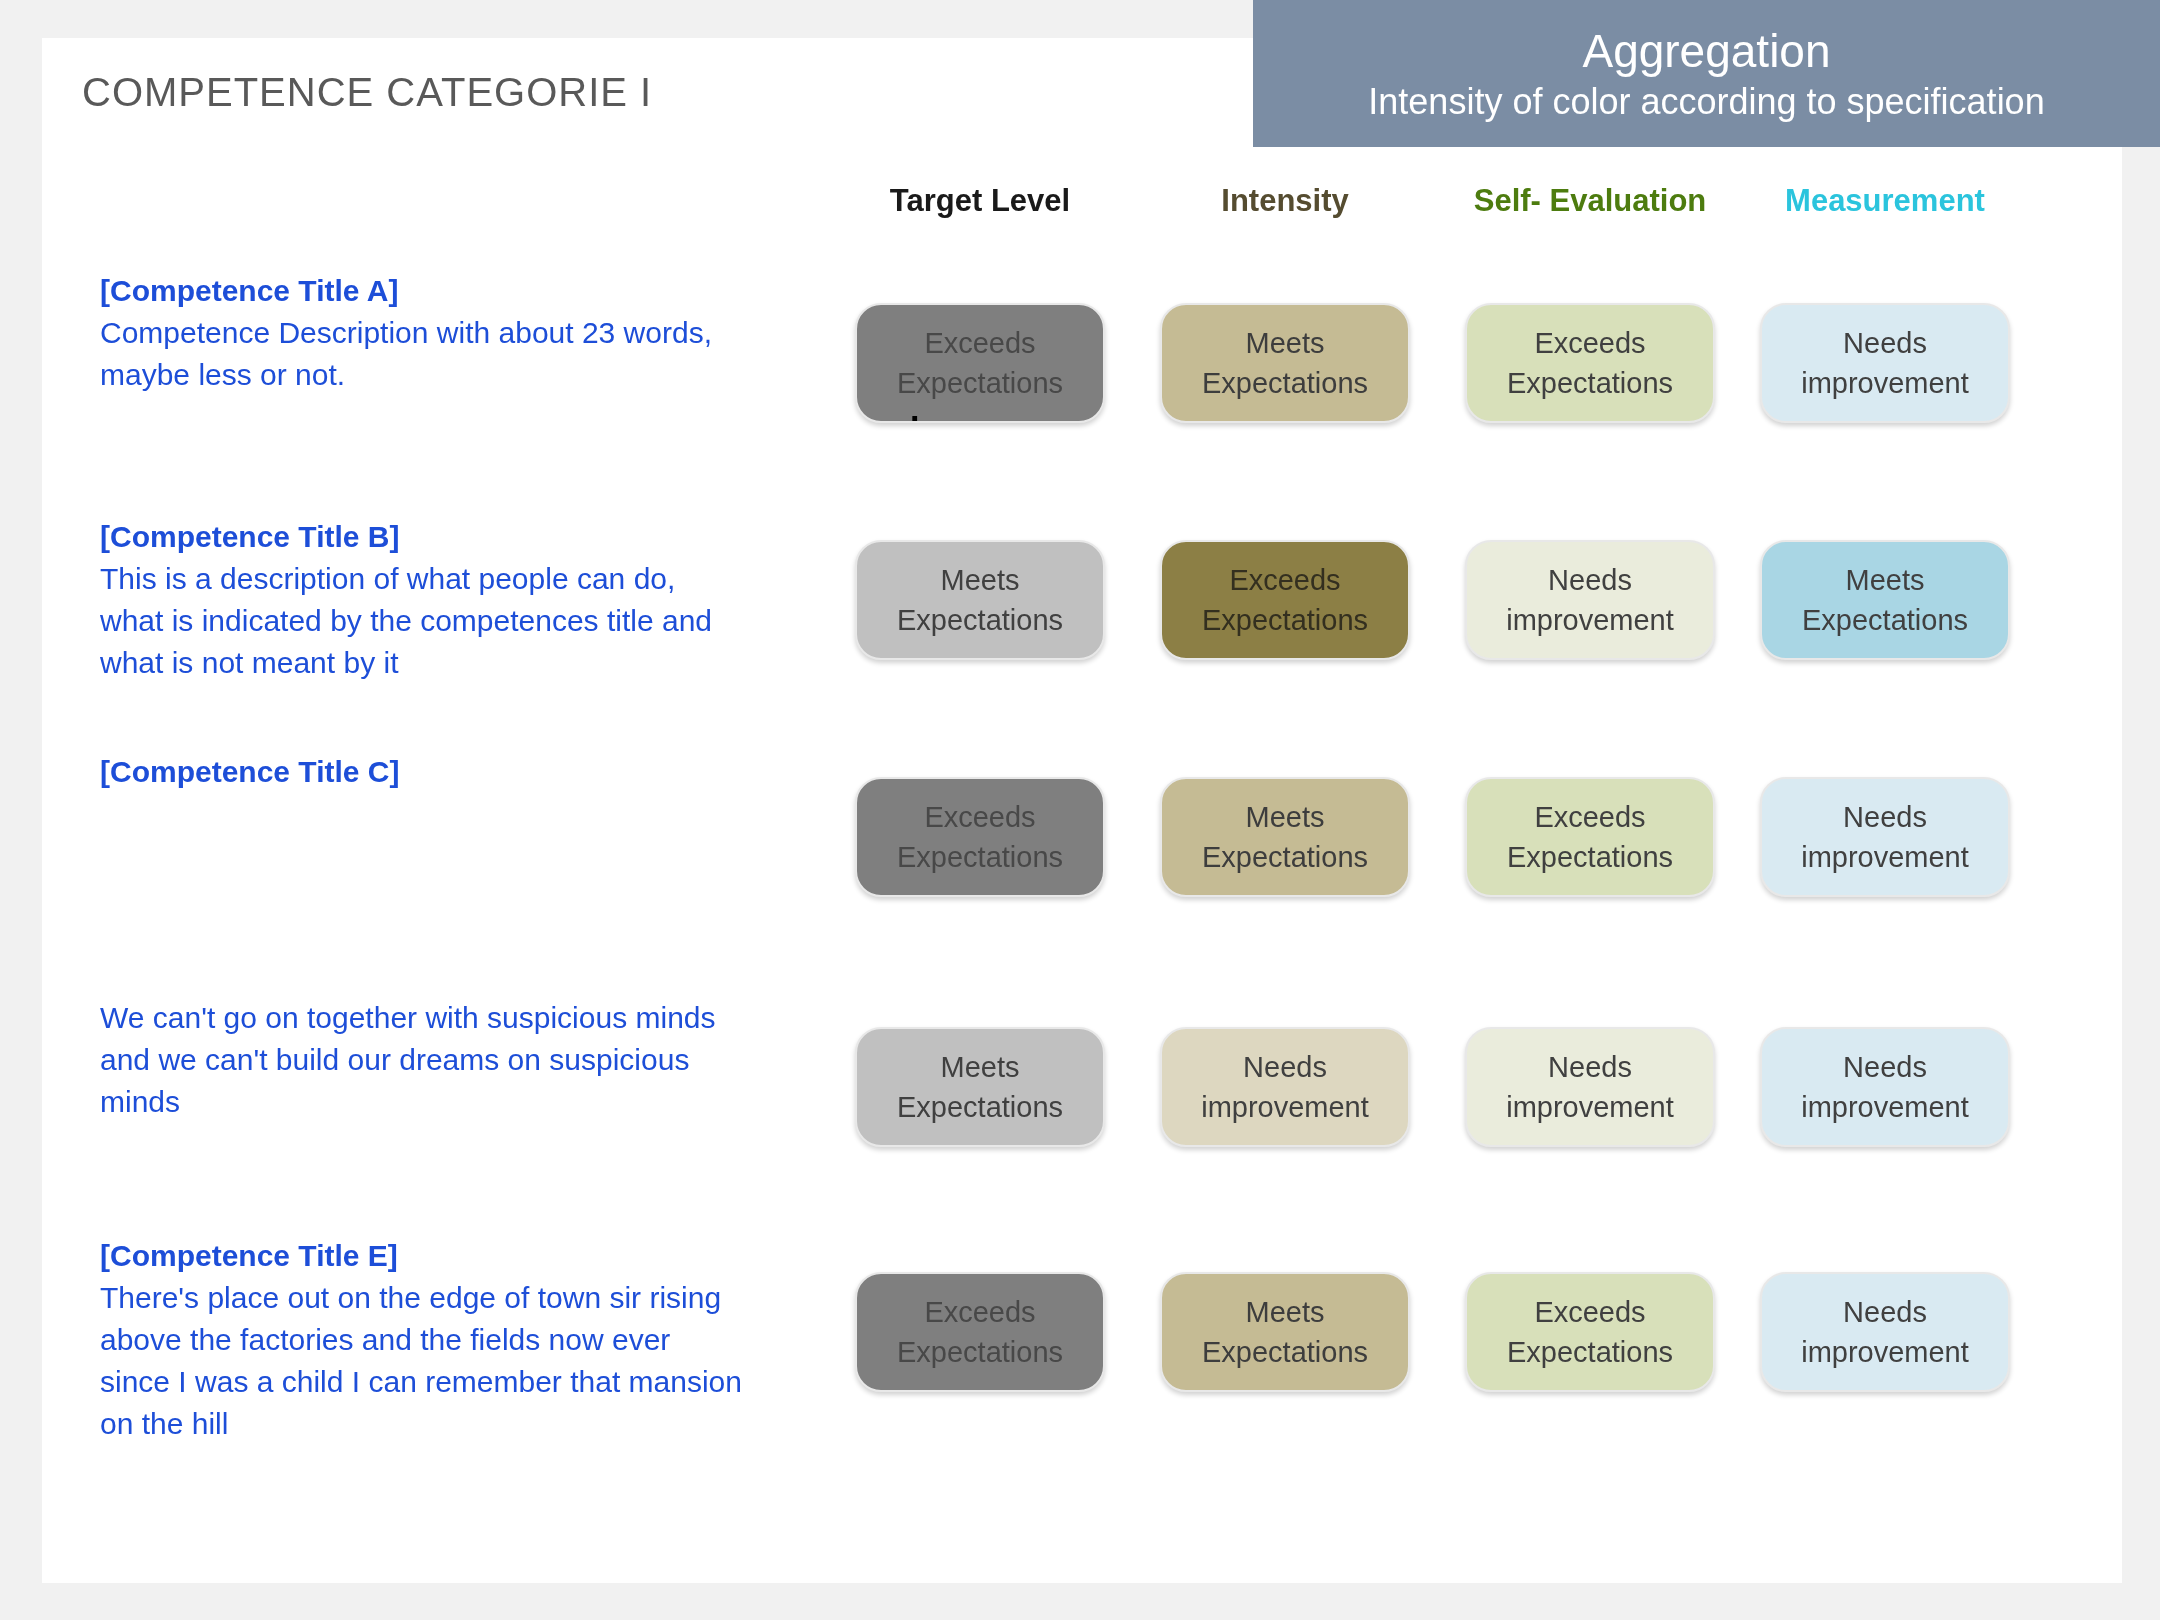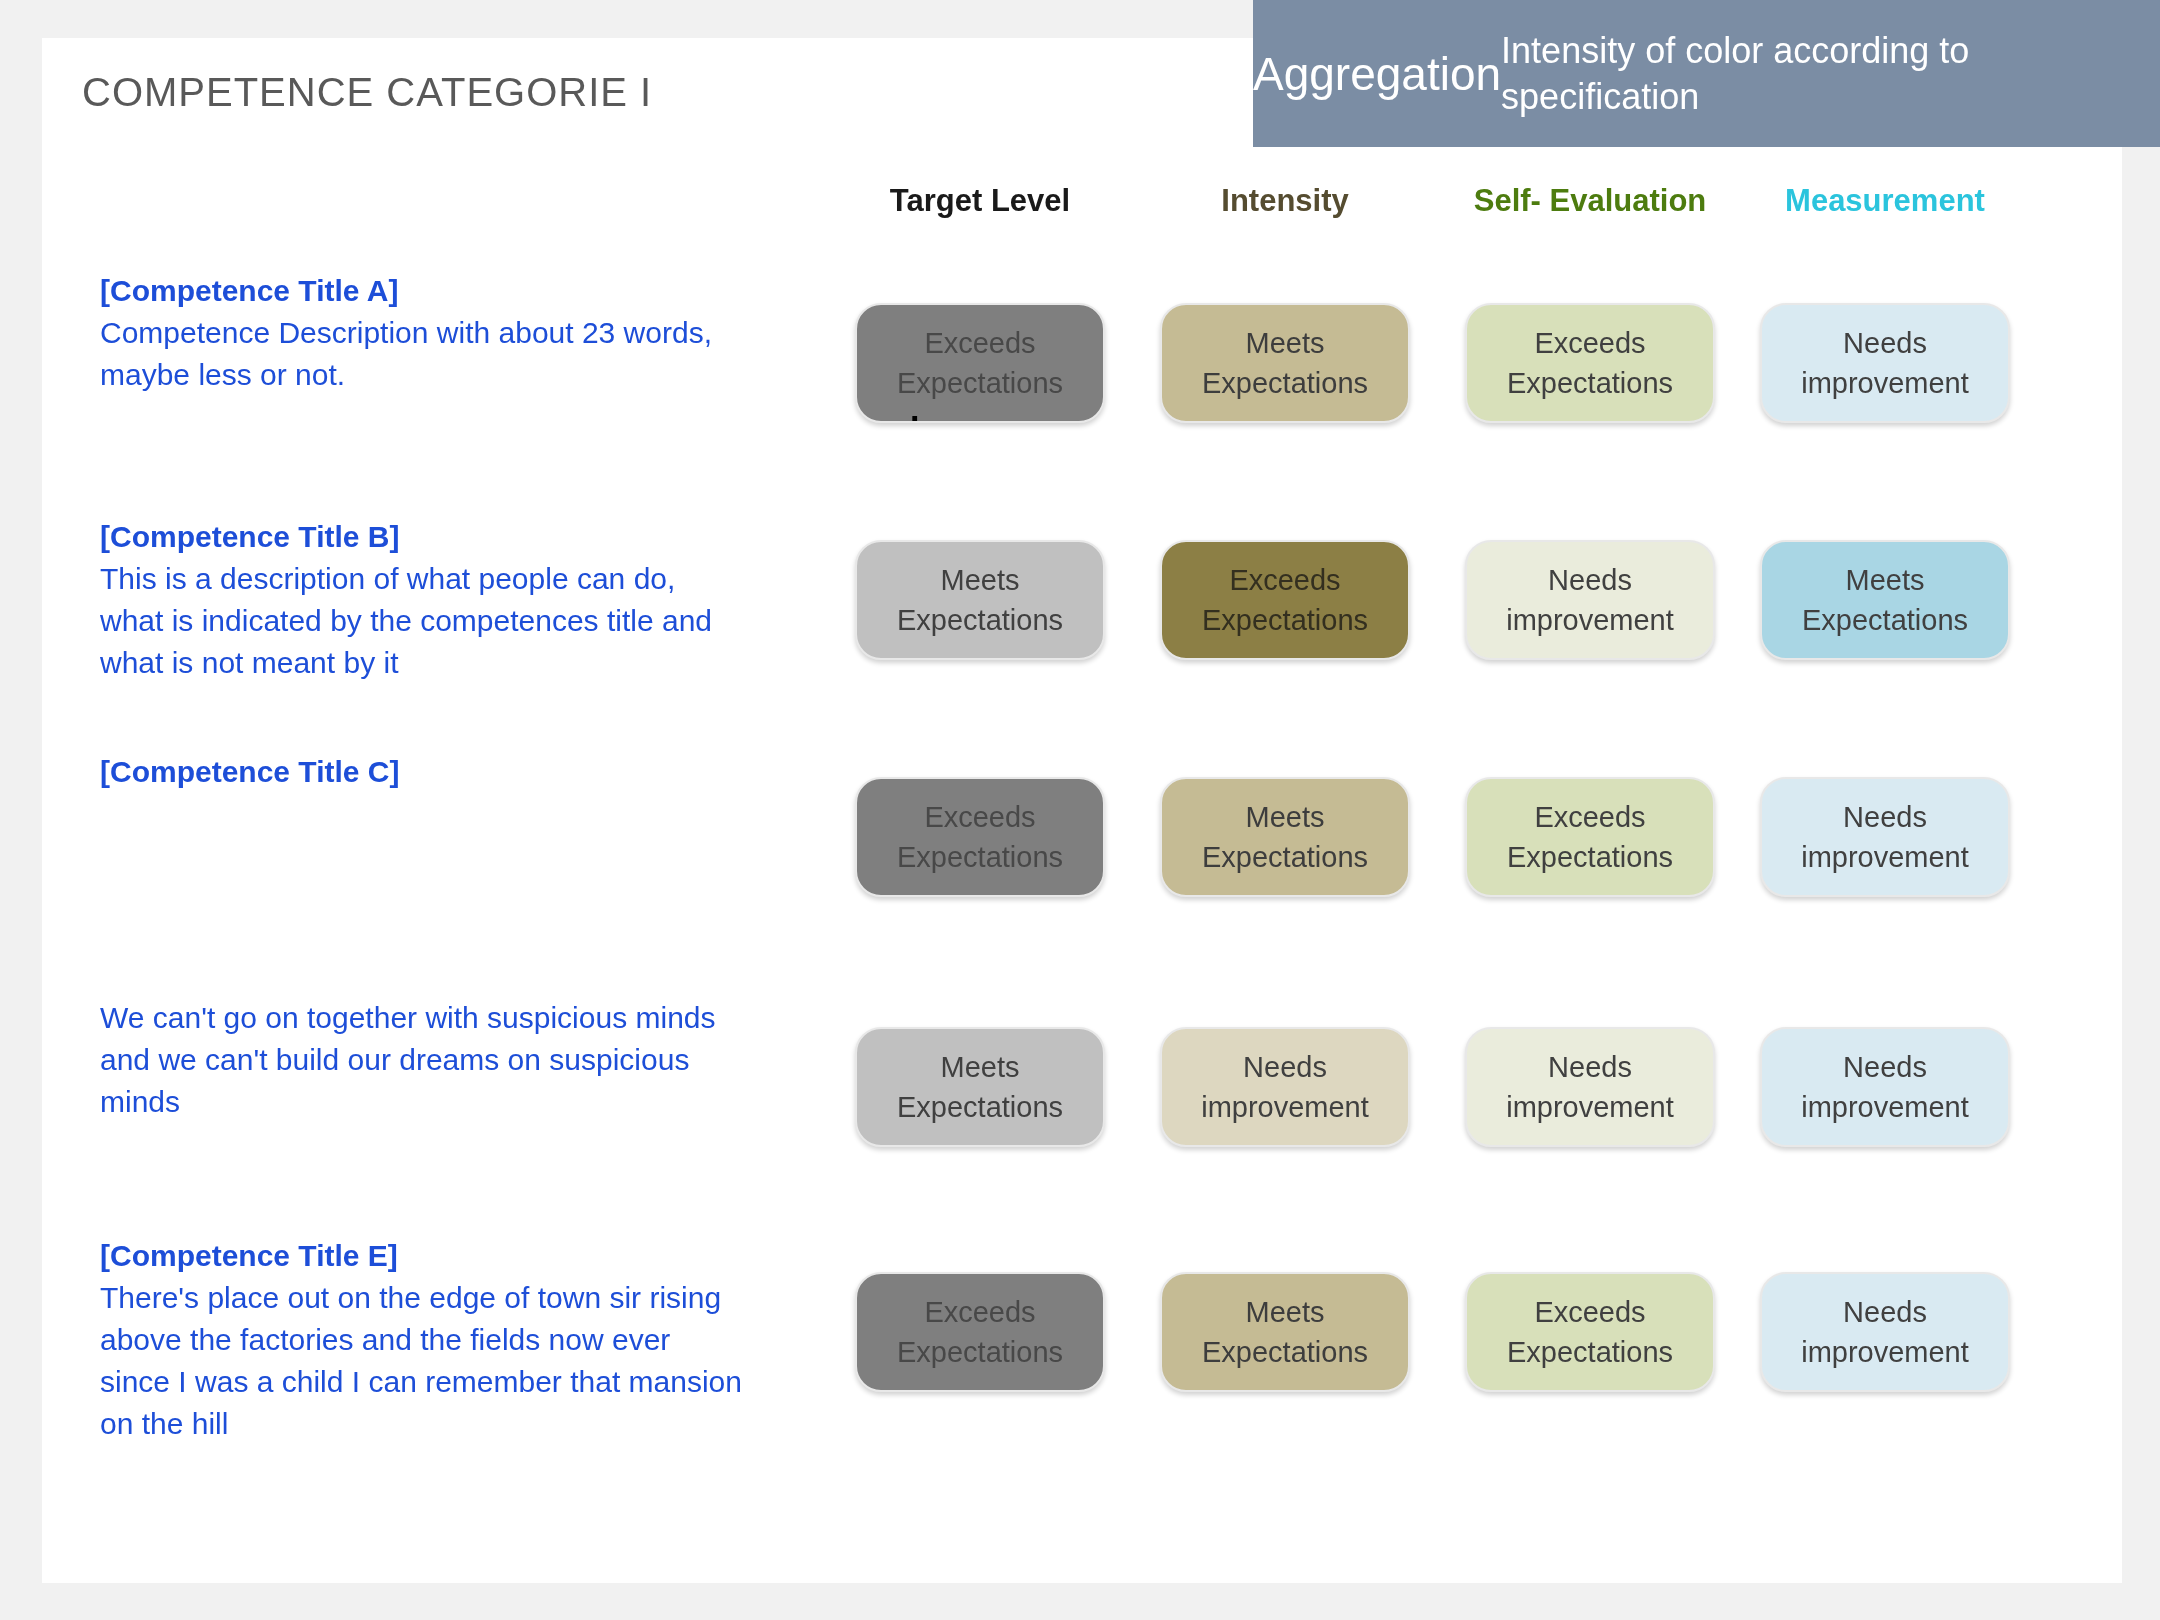--- a/index.html
+++ b/index.html
@@ -13,21 +13,21 @@
   .card{
     position:absolute;left:42px;top:38px;width:2080px;height:1545px;
     background:#ffffff;
   }
   .page-title{
     position:absolute;left:82px;top:70px;
     font-size:40px;letter-spacing:1px;color:#595959;text-align:center;
   }
   .banner{
     position:absolute;left:1253px;top:0;width:907px;height:147px;
-    display:flex;flex-direction:row;align-items:center;justify-content:center;
+    display:flex;flex-direction:column;align-items:center;justify-content:center;
     color:#ffffff;z-index:5;
   }
   .banner-title{font-size:46px;line-height:56px;}
   .banner-subtitle{font-size:36px;line-height:46px;}
   .col-header{
     position:absolute;top:183px;width:250px;
     text-align:center;font-size:31px;font-weight:bold;
   }
   .comp-text{
     position:absolute;left:100px;width:700px;color:#1d4ed8;

